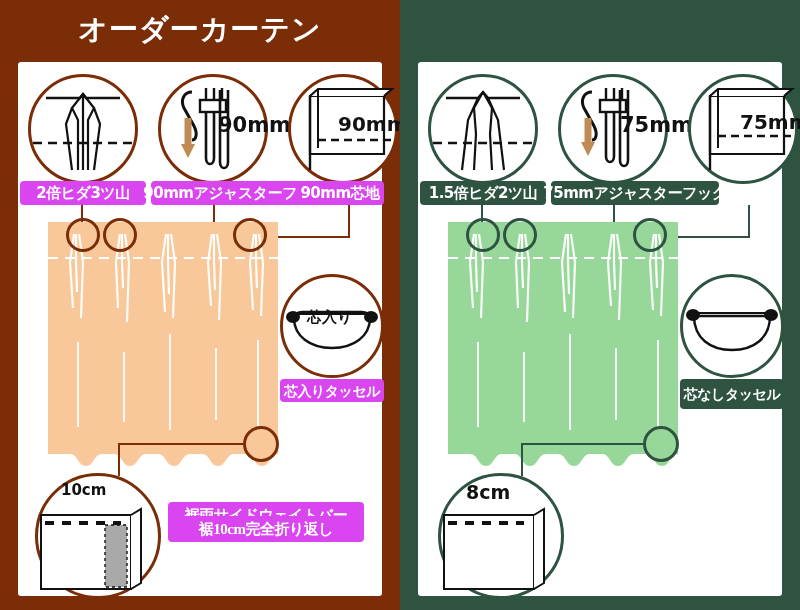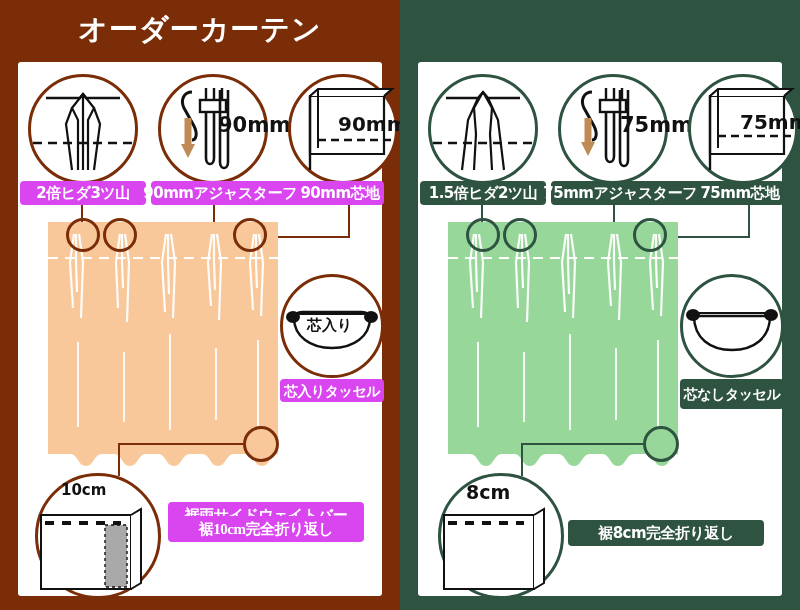--- a/index.html
+++ b/index.html
@@ -144,21 +144,21 @@
       <div class="dot" style="left:215px;top:156px;width:34px;height:34px;"></div>
 
       <div class="circ" style="left:262px;top:212px;width:104px;height:104px;"></div>
       <svg style="position:absolute;left:262px;top:212px;" width="104" height="104" viewBox="0 0 104 104">
         <path d="M14 44 C14 40 18 38 22 38 L82 38 C86 38 90 40 90 44
                  C90 62 74 74 52 74 C30 74 14 62 14 44 Z" fill="#fff" stroke="#111" stroke-width="2.4"></path>
         <ellipse cx="13" cy="43" rx="7" ry="6" fill="#111"></ellipse>
         <ellipse cx="91" cy="43" rx="7" ry="6" fill="#111"></ellipse>
         <path d="M18 40 L86 40" stroke="#111" stroke-width="1.8"></path>
       </svg>
-      <div class="mmtxt" style="left:289px;top:248px;font-size:15px;margin-top:8px;">芯入り</div>
+      <div class="mmtxt" style="left:289px;top:248px;font-size:15px;">芯入り</div>
       <div class="chip" style="left:262px;top:317px;width:104px;height:23px;font-size:14px;text-align:right;">芯入りタッセル</div>
 
       <div class="dot" style="left:225px;top:364px;width:36px;height:36px;"></div>
       <div class="ln" style="left:100px;top:381px;width:127px;height:2px;"></div>
       <div class="ln" style="left:100px;top:381px;width:2px;height:33px;"></div>
 
       <div class="circ" style="left:17px;top:411px;width:126px;height:126px;"></div>
       <svg style="position:absolute;left:17px;top:411px;" width="126" height="126" viewBox="0 0 126 126">
         <path d="M6 42 L96 42 L96 116 L6 116 Z" fill="#fff" stroke="#111" stroke-width="2"></path>
         <path d="M96 42 L106 36 L106 110 L96 116" fill="#fff" stroke="#111" stroke-width="2"></path>
@@ -203,21 +203,20 @@
         <path d="M22 22 L96 22 L96 80 L22 80 Z" fill="#fff" stroke="#111" stroke-width="2.2"></path>
         <path d="M22 22 L30 15 L104 15 L96 22" fill="#fff" stroke="#111" stroke-width="2.2"></path>
         <path d="M30 15 L30 74" stroke="#111" stroke-width="2"></path>
         <path d="M22 22 L22 96" stroke="#111" stroke-width="2.4"></path>
         <path d="M30 62 L104 62" stroke="#111" stroke-width="2.4" stroke-dasharray="8 5"></path>
       </svg>
       <div class="mmtxt" style="left:322px;top:50px;font-size:20px;">75mm</div>
 
       <div class="chip" style="left:2px;top:119px;width:126px;height:24px;font-size:15px;">1.5倍ヒダ2ツ山</div>
       <div class="chip" style="left:133px;top:119px;width:168px;height:24px;font-size:15px;">75mmアジャスターフック</div>
-      <div class="chip" style="left:278px;top:119px;width:88px;height:24px;font-size:15px;">75mm芯地</div>
 
       <div class="ln" style="left:63px;top:143px;width:2px;height:17px;"></div>
       <div class="ln" style="left:195px;top:143px;width:2px;height:27px;"></div>
       <div class="ln" style="left:101px;top:168px;width:96px;height:2px;"></div>
       <div class="ln" style="left:330px;top:143px;width:2px;height:33px;"></div>
       <div class="ln" style="left:248px;top:174px;width:84px;height:2px;"></div>
 
       <svg class="curtain" style="left:30px;top:160px;" width="230" height="265" viewBox="0 0 230 265">
         <path d="M0 0 L230 0 L230 232
                  C222 232 222 244 214 244 C206 244 206 232 198 232
@@ -272,17 +271,16 @@
       <div class="ln" style="left:103px;top:381px;width:2px;height:33px;"></div>
 
       <div class="circ" style="left:20px;top:411px;width:126px;height:126px;"></div>
       <svg style="position:absolute;left:20px;top:411px;" width="126" height="126" viewBox="0 0 126 126">
         <path d="M6 42 L96 42 L96 116 L6 116 Z" fill="#fff" stroke="#111" stroke-width="2"></path>
         <path d="M96 42 L106 36 L106 110 L96 116" fill="#fff" stroke="#111" stroke-width="2"></path>
         <path d="M10 50 L86 50" stroke="#111" stroke-width="4" stroke-dasharray="9 8"></path>
       </svg>
       <div class="mmtxt" style="left:48px;top:421px;font-size:19px;">8cm</div>
 
-      <div class="chip" style="left:150px;top:458px;width:196px;height:26px;font-size:15px;">裾8cm完全折り返し</div>
     </div>
   </div>
 
 </div>
 
 </body></html>

